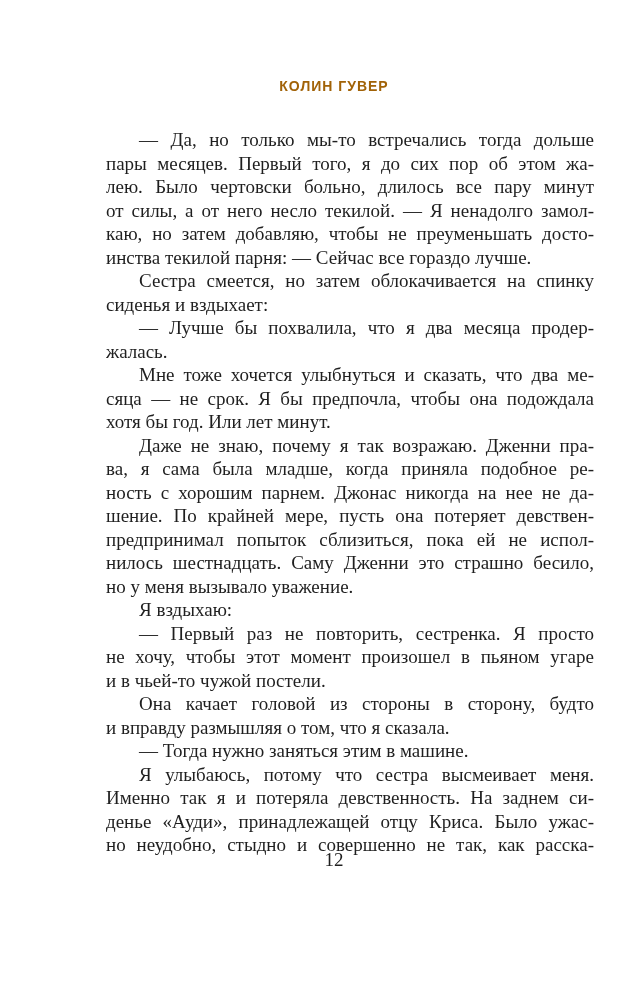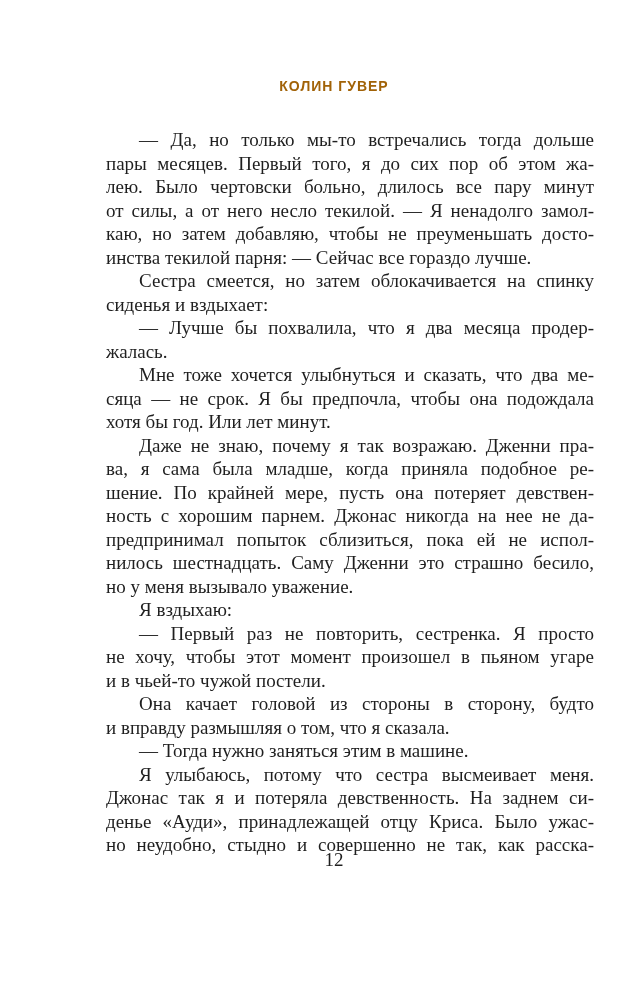--- a/index.html
+++ b/index.html
@@ -97,22 +97,22 @@
         <div class="line">жалась.</div>
       </div>
       <div class="paragraph">
         <div class="line first just">Мне тоже хочется улыбнуться и сказать, что два ме-</div>
         <div class="line just">сяца — не срок. Я бы предпочла, чтобы она подождала</div>
         <div class="line">хотя бы год. Или лет минут.</div>
       </div>
       <div class="paragraph">
         <div class="line first just">Даже не знаю, почему я так возражаю. Дженни пра-</div>
         <div class="line just">ва, я сама была младше, когда приняла подобное ре-</div>
+        <div class="line just">ность с хорошим парнем. Джонас никогда на нее не да-</div>
         <div class="line just">шение. По крайней мере, пусть она потеряет девствен-</div>
-        <div class="line just">ность с хорошим парнем. Джонас никогда на нее не да-</div>
         <div class="line just">предпринимал попыток сблизиться, пока ей не испол-</div>
         <div class="line just">нилось шестнадцать. Саму Дженни это страшно бесило,</div>
         <div class="line">но у меня вызывало уважение.</div>
       </div>
       <div class="paragraph">
         <div class="line first">Я вздыхаю:</div>
       </div>
       <div class="paragraph">
         <div class="line first just">— Первый раз не повторить, сестренка. Я просто</div>
         <div class="line just">не хочу, чтобы этот момент произошел в пьяном угаре</div>
@@ -120,20 +120,20 @@
       </div>
       <div class="paragraph">
         <div class="line first just">Она качает головой из стороны в сторону, будто</div>
         <div class="line">и вправду размышляя о том, что я сказала.</div>
       </div>
       <div class="paragraph">
         <div class="line first">— Тогда нужно заняться этим в машине.</div>
       </div>
       <div class="paragraph">
         <div class="line first just">Я улыбаюсь, потому что сестра высмеивает меня.</div>
-        <div class="line just">Джонас так я и потеряла девственность. На заднем си-</div>
+        <div class="line just">Именно так я и потеряла девственность. На заднем си-</div>
         <div class="line just">денье «Ауди», принадлежащей отцу Криса. Было ужас-</div>
         <div class="line just">но неудобно, стыдно и совершенно не так, как расска-</div>
       </div>
     </div>
 
   <div class="page-number" style="color: rgb(31, 31, 31);">12</div>
 </div>
 
 </body></html>

